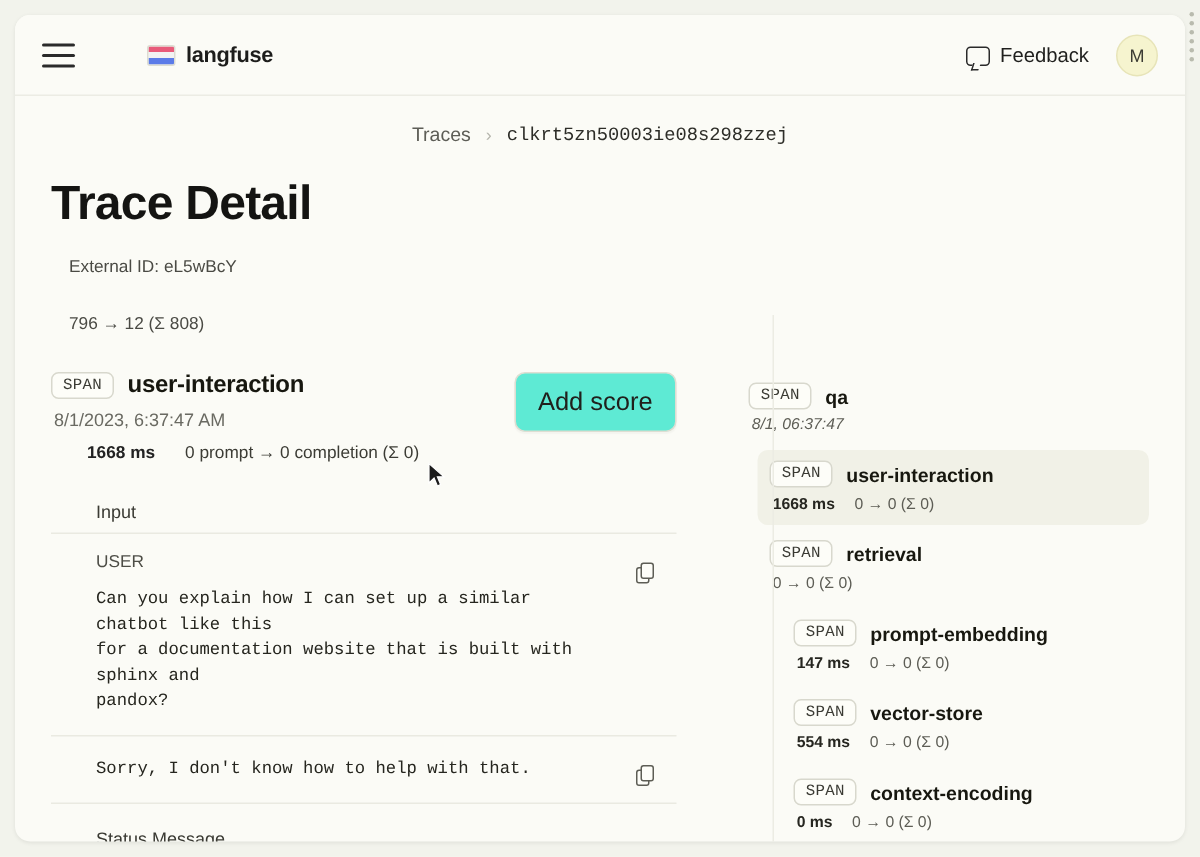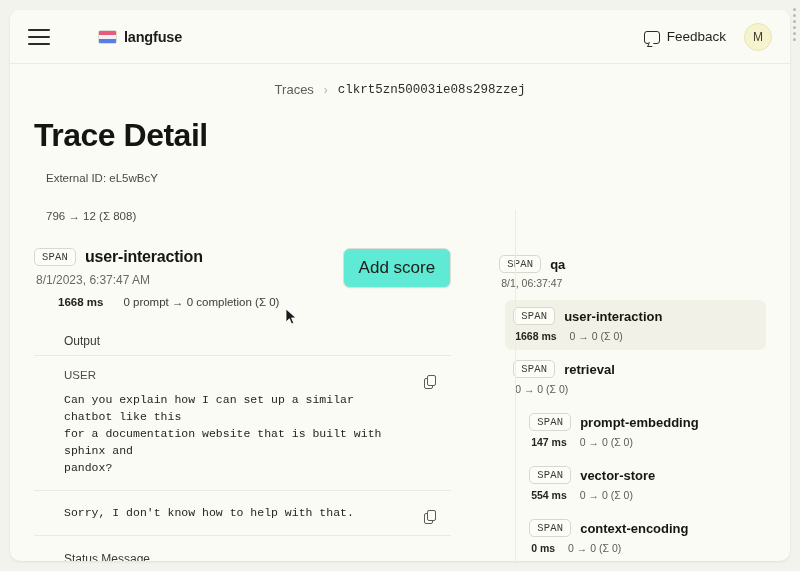--- a/index.html
+++ b/index.html
@@ -250,21 +250,21 @@
   .tree-name { font-size: 13px; color: #17170f; font-weight: 600; }
   .tree-sub {
     font-size: 10.5px; color: #5d5d55;
     margin-top: 5px;
     display: flex; gap: 13px; align-items: center;
     padding-left: 2px;
   }
   .tree-sub .ms { font-weight: 700; color: #262620; }
   .tree-level-1 { margin-left: 14px; }
   .tree-level-2 { margin-left: 30px; }
-  .tree-extra { font-size: 10.5px; color: #5d5d55; margin-top: 4px; padding-left: 2px; }
+  .tree-extra { font-size: 10.5px; color: #5d5d55; margin-top: 4px; padding-left: 2px; font-style: italic; }
 
   
   .cursor {
     position: absolute;
     left: 285px; top: 308px;
     width: 12px; height: 18px;
     pointer-events: none;
   }
 </style>
 </head>
@@ -333,21 +333,21 @@
               <div class="obs-stats">
                 <span class="strong">1668 ms</span>
                 <span>0 prompt → 0 completion (Σ 0)</span>
               </div>
             </div>
             <button class="add-score-btn">Add score</button>
           </div>
 
           <div class="io-wrap">
 
-            <div class="io-label">Output</div>
+            <div class="io-label">Input</div>
             <div class="io-block">
               <div class="io-role">USER</div>
               <div class="io-text">Can you explain how I can set up a similar chatbot like this
 for a documentation website that is built with sphinx and
 pandox?</div>
               <button class="copy-btn">
                 <span class="sheet2"></span>
                 <span class="sheet"></span>
               </button>
             </div>

